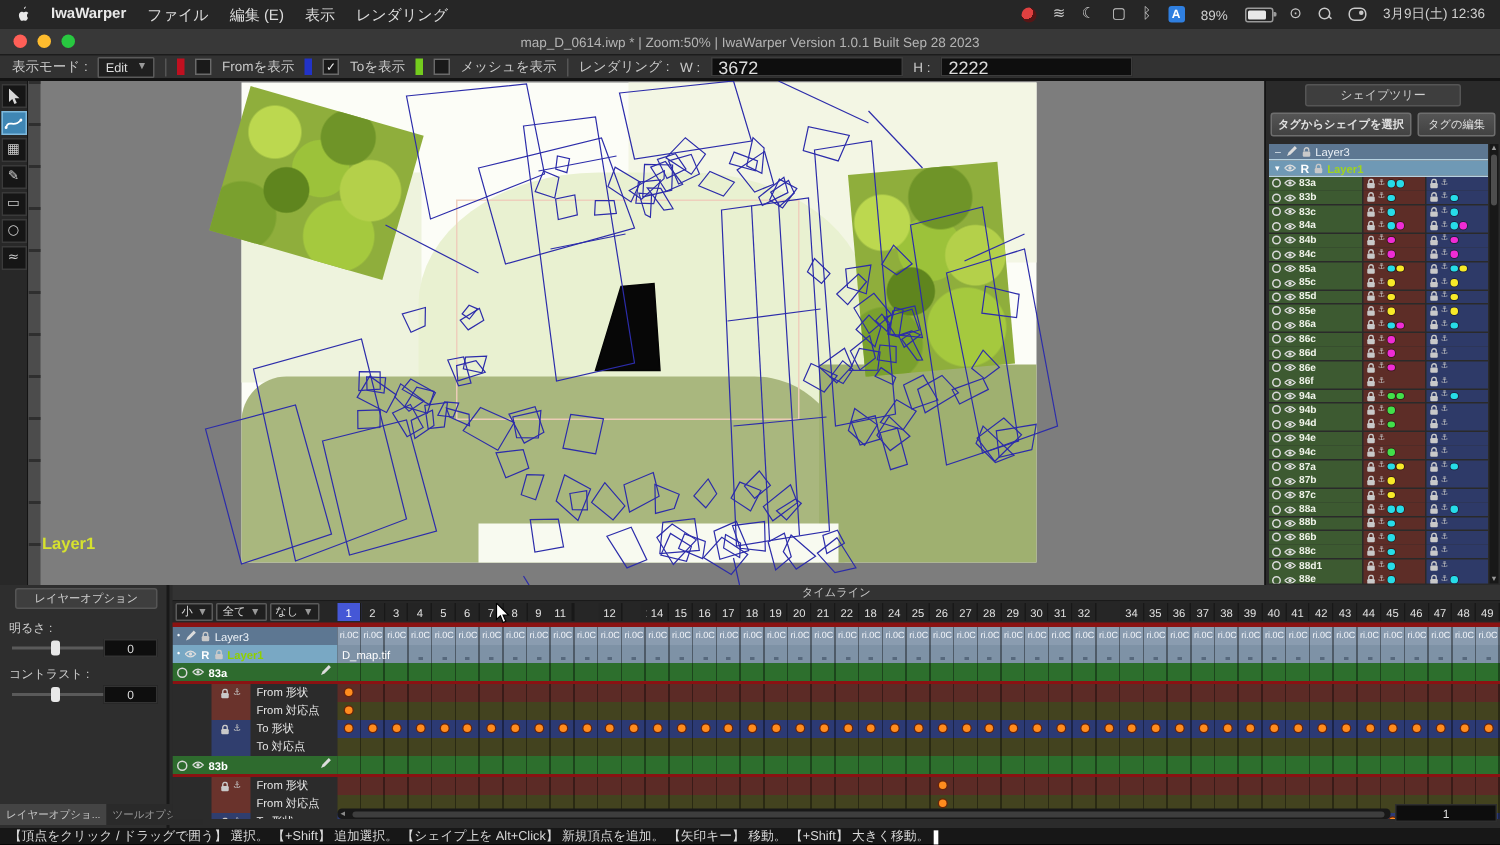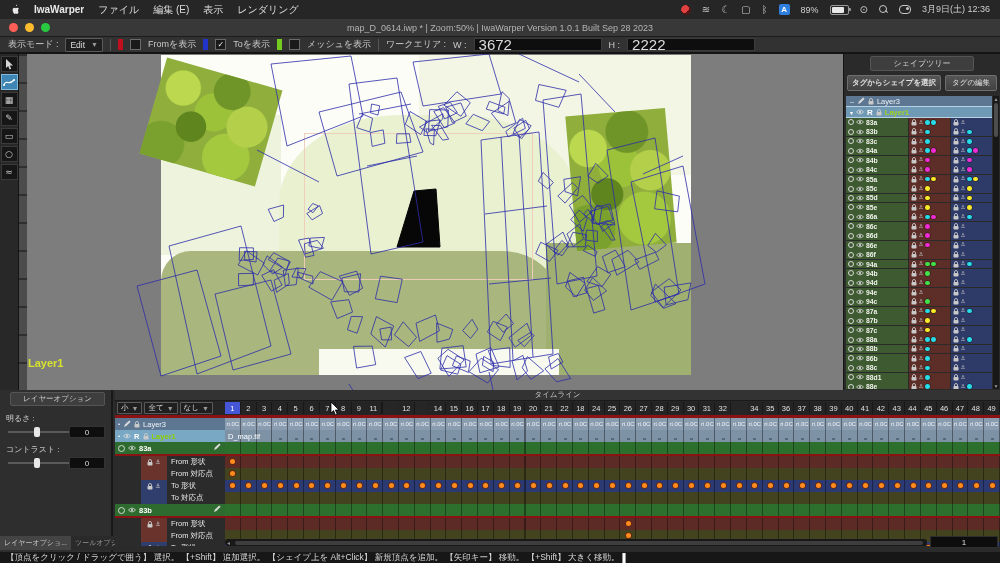--- a/index.html
+++ b/index.html
@@ -42,21 +42,21 @@
   #titlebar .title{position:absolute;left:0;right:0;text-align:center;font-size:9px;color:#b4b4b4;}
 
   
   #toolbar{position:absolute;left:0;top:37px;width:1000px;height:17px;background:#323232;
     border-bottom:2px solid #141414;display:flex;align-items:center;gap:7px;font-size:9px;color:#c9c9c9;padding-left:8px;box-sizing:border-box;}
   .tb-sep{width:1px;height:12px;background:#555;}
   .dd{background:#1f1f1f;border:1px solid #5a5a5a;color:#ddd;font-size:8.5px;padding:0 4px;height:12px;display:inline-flex;align-items:center;gap:6px;border-radius:1px;}
   .dd .arr{color:#999;font-size:7px;}
   .swatch{width:5px;height:11px;display:inline-block;}
   .cb{width:9px;height:9px;border:1px solid #6a6a6a;background:#1a1a1a;display:inline-flex;align-items:center;justify-content:center;font-size:8px;color:#eee;line-height:1;}
-  .num{background:#0e0e0e;border:1px solid #3c3c3c;color:#ddd;min-width:118px;height:11px;font-size:15px;padding:0 4px;display:inline-flex;align-items:center;}
+  .num{background:#0e0e0e;border:1px solid #3c3c3c;color:#ddd;min-width:118px;height:11px;font-size:12px;padding:0 4px;display:inline-flex;align-items:center;}
 
   
   #main{position:absolute;left:0;top:54px;width:1000px;height:336px;display:flex;}
   #toolcol{width:18px;background:#282828;border-right:1px solid #141414;display:flex;flex-direction:column;align-items:center;padding-top:2px;gap:2px;}
   .tool{width:15px;height:14px;background:#161616;border:1px solid #3a3a3a;display:flex;align-items:center;justify-content:center;color:#ccc;font-size:9px;}
   .tool.active{background:#3f86b4;border-color:#7fb9dc;}
   #canvas{position:relative;flex:1;background:#7d7d7d;overflow:hidden;}
   #canvas-vscroll{position:absolute;left:0;top:0;width:8px;height:100%;background:#4c4c4c;
     background-image:repeating-linear-gradient(180deg,#2f2f2f 0 2px,transparent 2px 28px);}
   #image{position:absolute;left:142px;top:1px;width:530px;height:320px;background:#fcfdf7;}
@@ -227,21 +227,21 @@
   <span class="swatch" id="sw-from" style="background: rgb(192, 16, 32);"></span>
   <span class="cb" id="cb-from"></span>
   <span>Fromを表示</span>
   <span class="swatch" id="sw-to" style="background: rgb(34, 51, 200);"></span>
   <span class="cb" id="cb-to">✓</span>
   <span>Toを表示</span>
   <span class="swatch" id="sw-mesh" style="background: rgb(116, 204, 30);"></span>
   <span class="cb" id="cb-mesh"></span>
   <span>メッシュを表示</span>
   <span class="tb-sep"></span>
-  <span>ワークエリア :</span>
+  <span>レンダリング :</span>
   <span>W :</span>
   <span class="num">3672</span>
   <span>H :</span>
   <span class="num">2222</span>
 </div>
 
 <div id="main">
   <div id="toolcol">
       <div class="tool">
         <svg width="9" height="11" viewBox="0 0 9 11">

